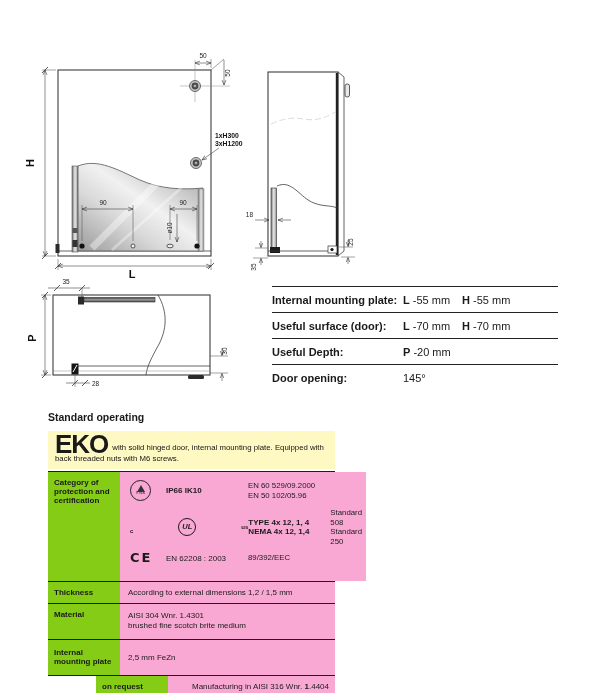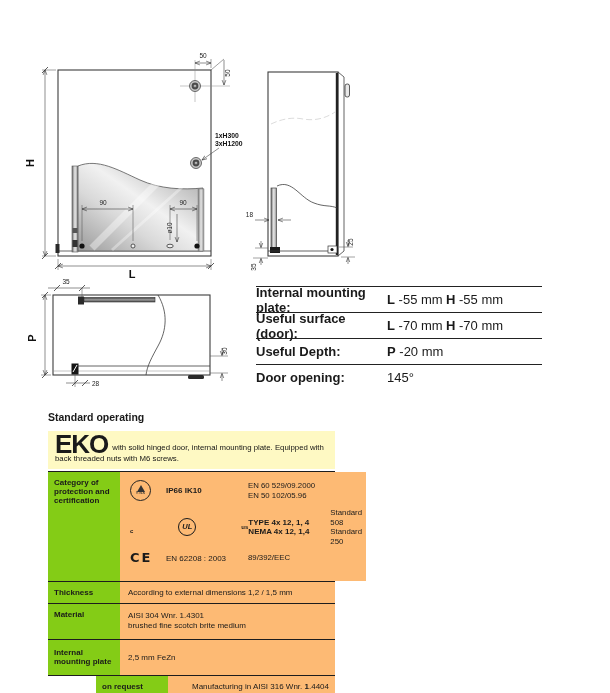--- a/index.html
+++ b/index.html
@@ -13,35 +13,35 @@
   .thin{stroke:#3d3d3d;stroke-width:0.8;fill:none;}
   .hair{stroke:#8a8a8a;stroke-width:0.5;fill:none;}
   .ext{stroke:#555;stroke-width:0.55;fill:none;}
   .dimline{stroke:#444;stroke-width:0.6;fill:none;}
   .tick{stroke:#333;stroke-width:0.8;}
   .sheen{stroke:#c3c3c3;stroke-width:0.6;fill:none;stroke-dasharray:6 3;}
   .dimtxt{font-family:"Liberation Sans",sans-serif;font-size:6.5px;fill:#222;}
   .notetxt{font-family:"Liberation Sans",sans-serif;font-size:6.8px;font-weight:bold;fill:#111;}
   .axistxt{font-family:"Liberation Sans",sans-serif;font-size:11px;font-weight:bold;fill:#111;}
   
-  #dim-table{position:absolute;left:256px;top:286px;width:286px;font-size:13px;}
+  #dim-table{position:absolute;left:272px;top:286px;width:286px;font-size:11px;}
   .dimrow{border-top:1px solid #222;height:25px;display:flex;align-items:center;}
   .dimrow .lbl{flex:0 0 131px;font-weight:bold;}
   .dimrow .pair1{flex:0 0 59px;}
   .dimrow .k{font-weight:bold;}
   
   #spec-heading{position:absolute;left:48px;top:411px;font-size:10.5px;font-weight:bold;}
   #spec-table{position:absolute;left:48px;top:431px;width:287px;font-size:8px;}
   #spec-header{background:#fef9c3;padding:3px 7px 5px 7px;line-height:10px;}
   #spec-header .eko{font-size:26px;font-weight:bold;letter-spacing:-1px;line-height:20px;vertical-align:-3px;margin-right:4px;}
   #spec-header .desc{font-size:7.8px;color:#141414;}
   .specrow{display:flex;border-top:1px solid #1d1d1d;}
   .specrow:first-of-type{border-top:none;}
   .specrow .cell-l{flex:0 0 58px;padding:6px 8px 5px 6px;font-weight:bold;background:#84cc16;line-height:9px;}
-  .specrow .cell-v{flex:1;background:#fdba74;padding:6px 6px 5px 8px;line-height:10px;}
+  .specrow .cell-v{flex:1;background:#f9a8d4;padding:6px 6px 5px 8px;line-height:10px;}
   #cert-row{margin-top:2px;}
   #cert-row .cell-v{padding:8px 4px 6px 10px;}
   .certline{display:flex;align-items:center;margin-bottom:7px;}
   .certline:last-child{margin-bottom:12px;}
   .certline .logo{flex:0 0 36px;display:flex;align-items:center;}
   .certline .main{flex:0 0 82px;font-weight:bold;font-size:8px;line-height:9px;}
   .certline .right{flex:1;font-size:7.8px;line-height:9.5px;}
   .rina{width:19px;height:19px;border:1.2px solid #222;border-radius:50%;
         display:flex;flex-direction:column;align-items:center;justify-content:center;}
   .rina .tri{width:0;height:0;border-left:4px solid transparent;border-right:4px solid transparent;

